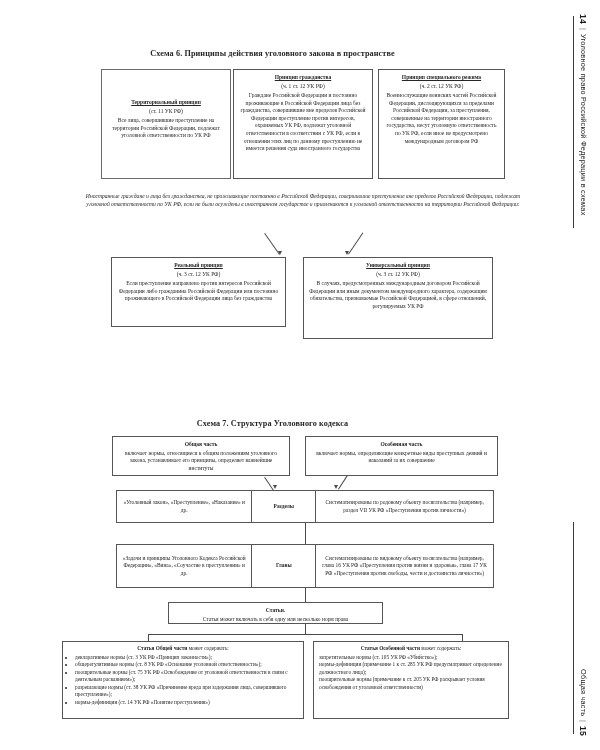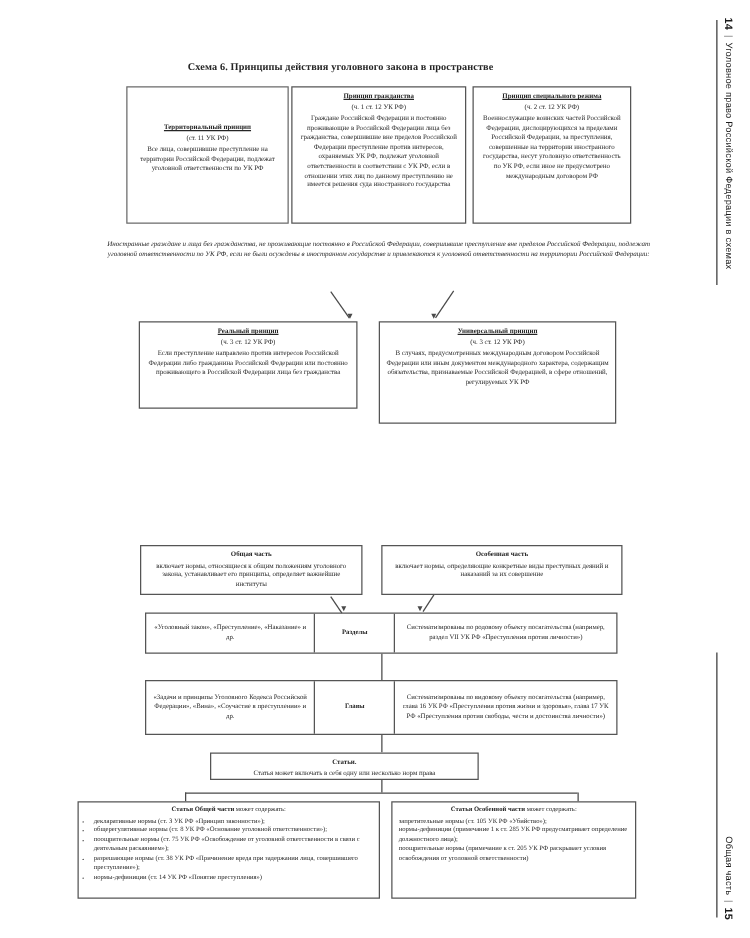--- a/index.html
+++ b/index.html
@@ -193,20 +193,21 @@
     <span class="art">(ч. 3 ст. 12 УК РФ)</span>
     <span>Если преступление направлено против интересов Российской Федерации либо гражданина Российской Федерации или постоянно проживающего в Российской Федерации лица без гражданства</span>
   </div>
 
   <div class="box" style="left:303px; top:256px; width:190px; height:82px;">
     <span class="hd">Универсальный принцип</span>
     <span class="art">(ч. 3 ст. 12 УК РФ)</span>
     <span>В случаях, предусмотренных международным договором Российской Федерации или иным документом международного характера, содержащим обязательства, признаваемые Российской Федерацией, в сфере отношений, регулируемых УК РФ</span>
   </div>
 
+  <div class="scheme-title" style="top:418px;">Схема 7. Структура Уголовного кодекса</div>
 
   <div class="box" style="left:112px; top:435px; width:178px; height:40px;">
     <span class="hd-plain">Общая часть</span>
     <span>включает нормы, относящиеся к общим положениям уголовного закона, устанавливает его принципы, определяет важнейшие институты</span>
   </div>
 
   <div class="box" style="left:305px; top:435px; width:193px; height:40px;">
     <span class="hd-plain">Особенная часть</span>
     <span>включает нормы, определяющие конкретные виды преступных деяний и наказаний за их совершение</span>
   </div>

